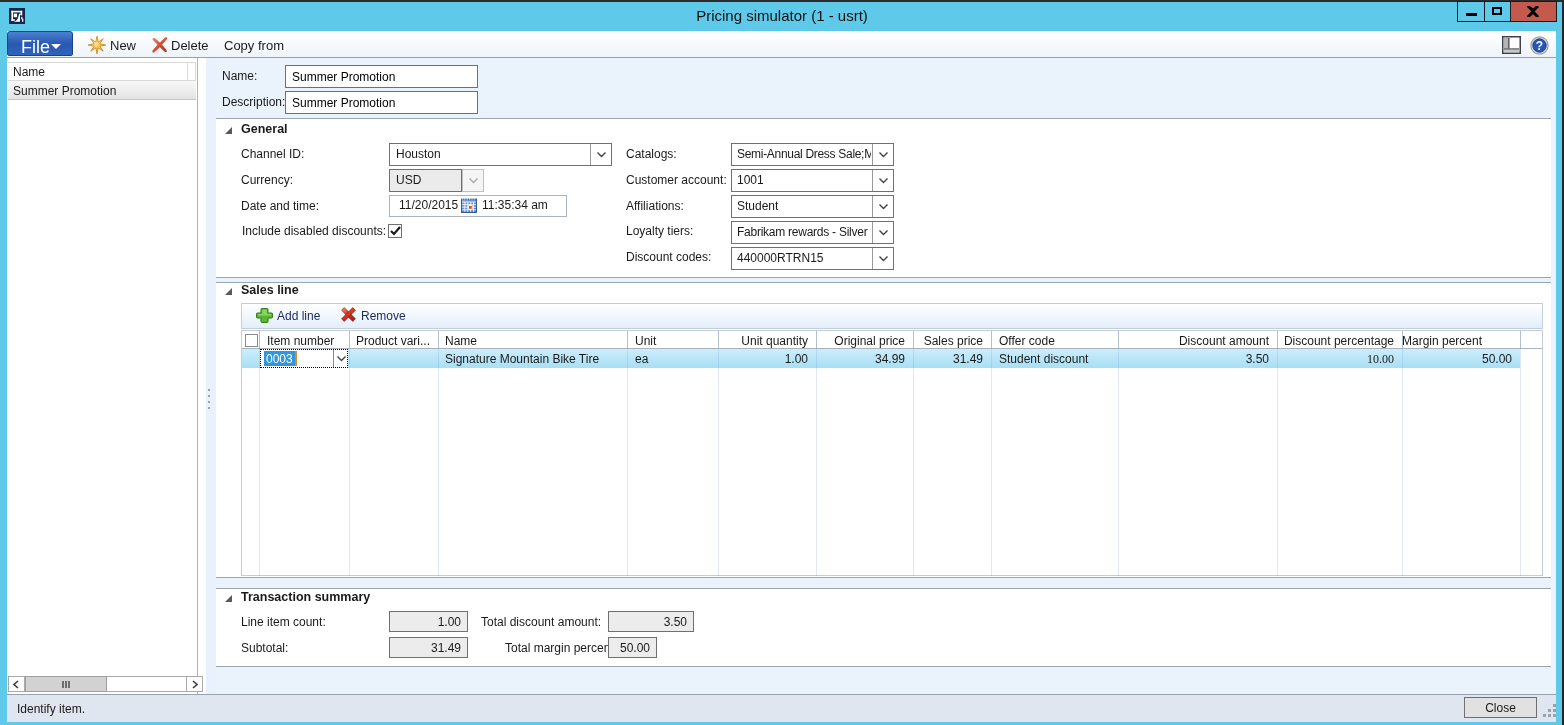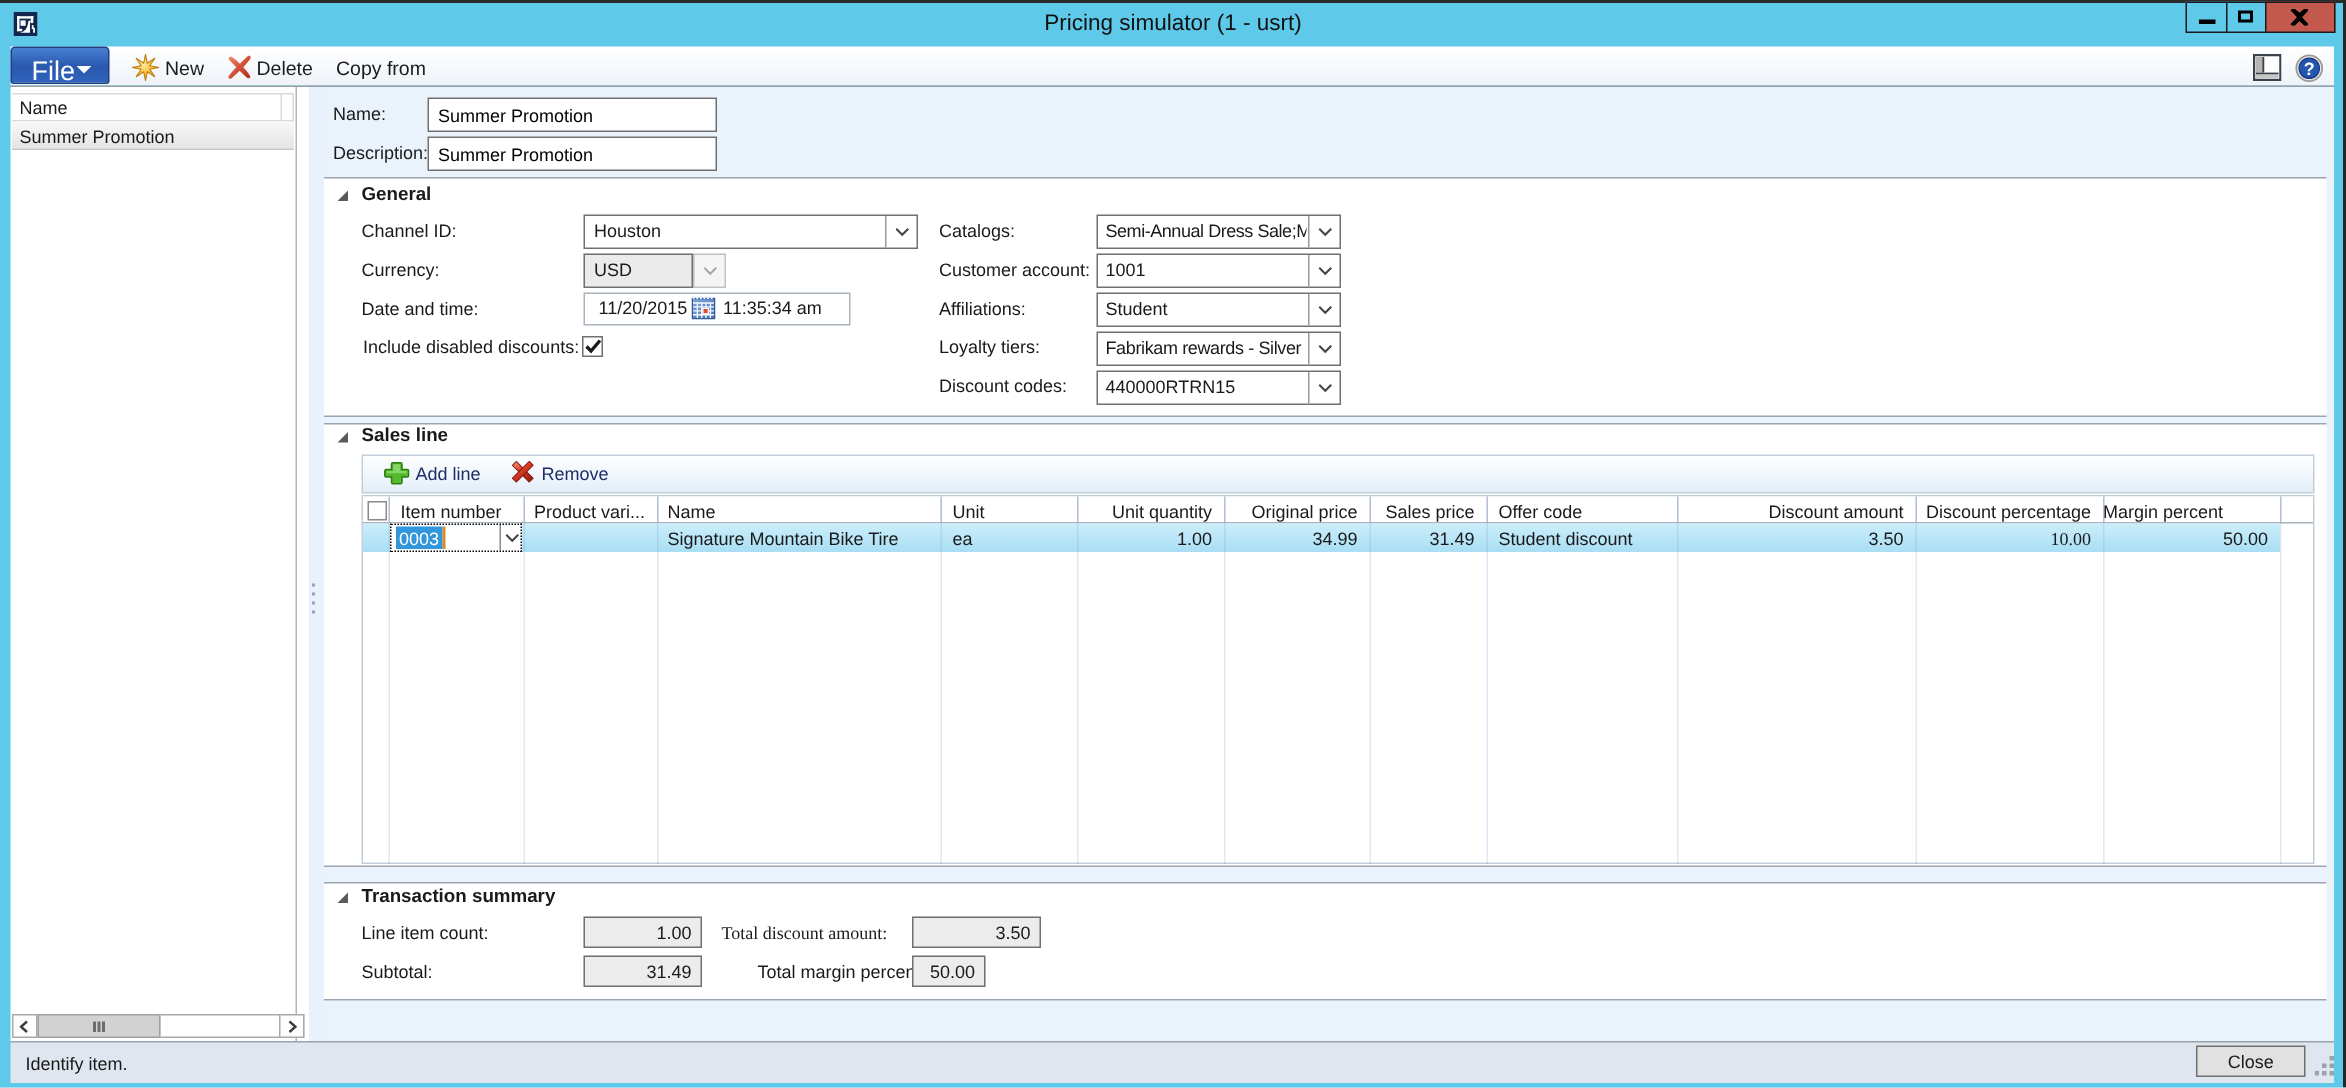--- a/index.html
+++ b/index.html
@@ -303,21 +303,21 @@
 <div class="abs" style="left:1277px;top:352px;width:117px;text-align:right;font-family:Liberation Serif, serif;">10.00</div>
 <div class="abs" style="left:1402px;top:352px;width:110px;text-align:right;">50.00</div>
 
 <div class="abs" style="left:216px;top:588px;width:1335px;height:79px;background:#ffffff;border-top:1px solid #9aa5b1;border-bottom:1px solid #9aa5b1;"></div>
 <svg class="abs" style="left:224px;top:594px;" width="9" height="9" viewBox="0 0 9 9">
     <path d="M8,1 L8,8 L1,8 Z" fill="#5a5a5a"></path>
   </svg>
 <div class="abs" style="left:241px;top:590px;font-weight:bold;font-size:12.5px;">Transaction summary</div>
 <div class="abs" style="left:241px;top:615px;">Line item count:</div>
 <div class="abs" style="left:389px;top:611px;width:79px;height:21px;background:#ececec;border:1px solid #707070;text-align:right;padding:3px 6px 0 0;">1.00</div>
-<div class="abs" style="left:481px;top:615px;font-family:Liberation Serif, serif;">Total discount amount:</div>
+<div class="abs" style="left:481px;top:615px;">Total discount amount:</div>
 <div class="abs" style="left:608px;top:611px;width:86px;height:21px;background:#ececec;border:1px solid #707070;text-align:right;padding:3px 6px 0 0;">3.50</div>
 <div class="abs" style="left:241px;top:641px;">Subtotal:</div>
 <div class="abs" style="left:389px;top:637px;width:79px;height:21px;background:#ececec;border:1px solid #707070;text-align:right;padding:3px 6px 0 0;">31.49</div>
 <div class="abs" style="left:481px;top:641px;margin-left:24px;">Total margin percent:</div>
 <div class="abs" style="left:608px;top:637px;width:49px;height:21px;background:#ececec;border:1px solid #707070;text-align:right;padding:3px 6px 0 0;">50.00</div>
 
 <div class="abs" style="left:7px;top:694px;width:1549px;height:28px;background:#dfe6ef;border-top:1px solid #9aa3ad;"></div>
 <div class="abs" style="left:17px;top:702px;">Identify item.</div>
 <div class="abs" style="left:1464px;top:697px;width:73px;height:21px;background:#e1e1e1;border:1px solid #707070;text-align:center;padding-top:3px;">Close</div>
 <svg class="abs" style="left:1543px;top:704px;" width="14" height="14" viewBox="0 0 14 14">

